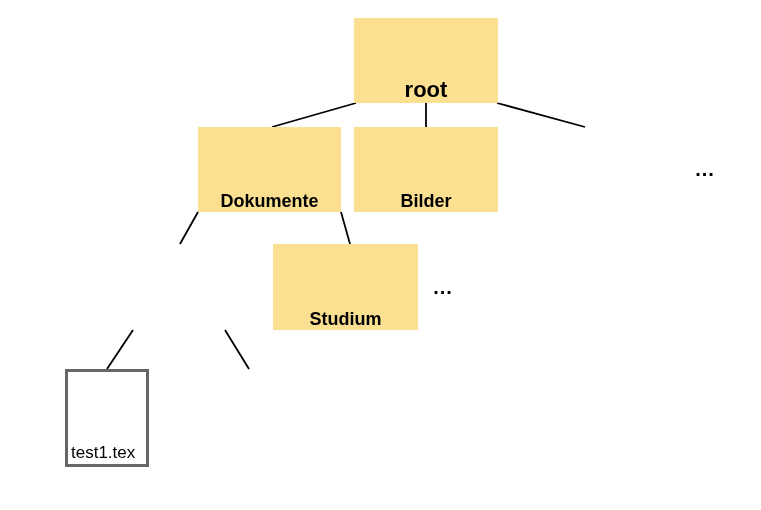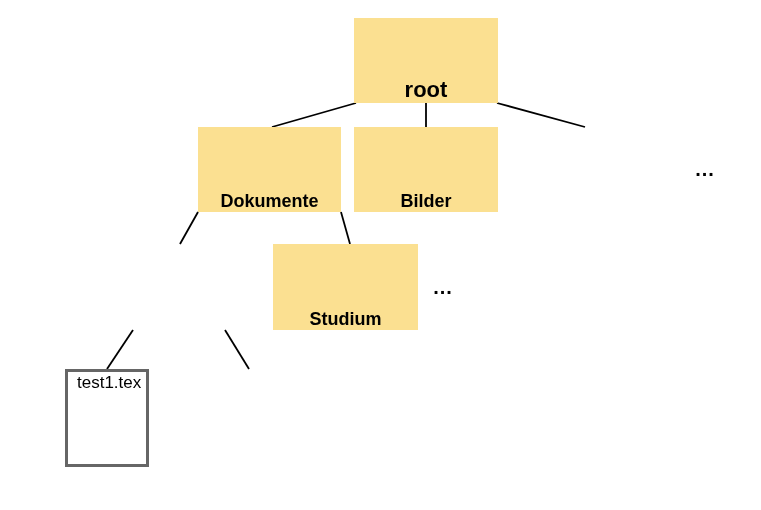--- a/index.html
+++ b/index.html
@@ -41,23 +41,23 @@
     font-weight: bold;
     font-size: 18px;
     align-items: flex-end;
   }
   .folder.root {
     font-size: 22px;
   }
   .file {
     background: #ffffff;
     border: 3px solid var(--file-border, #666666);
-    align-items: flex-start;
+    align-items: flex-end;
     justify-content: flex-start;
-    padding: 1px 9px;
+    padding: 1px 3px;
     font-size: 17px;
     font-weight: normal;
   }
   .ellipsis {
     background: transparent;
     font-weight: bold;
     font-size: 20px;
     letter-spacing: 1px;
   }
 

